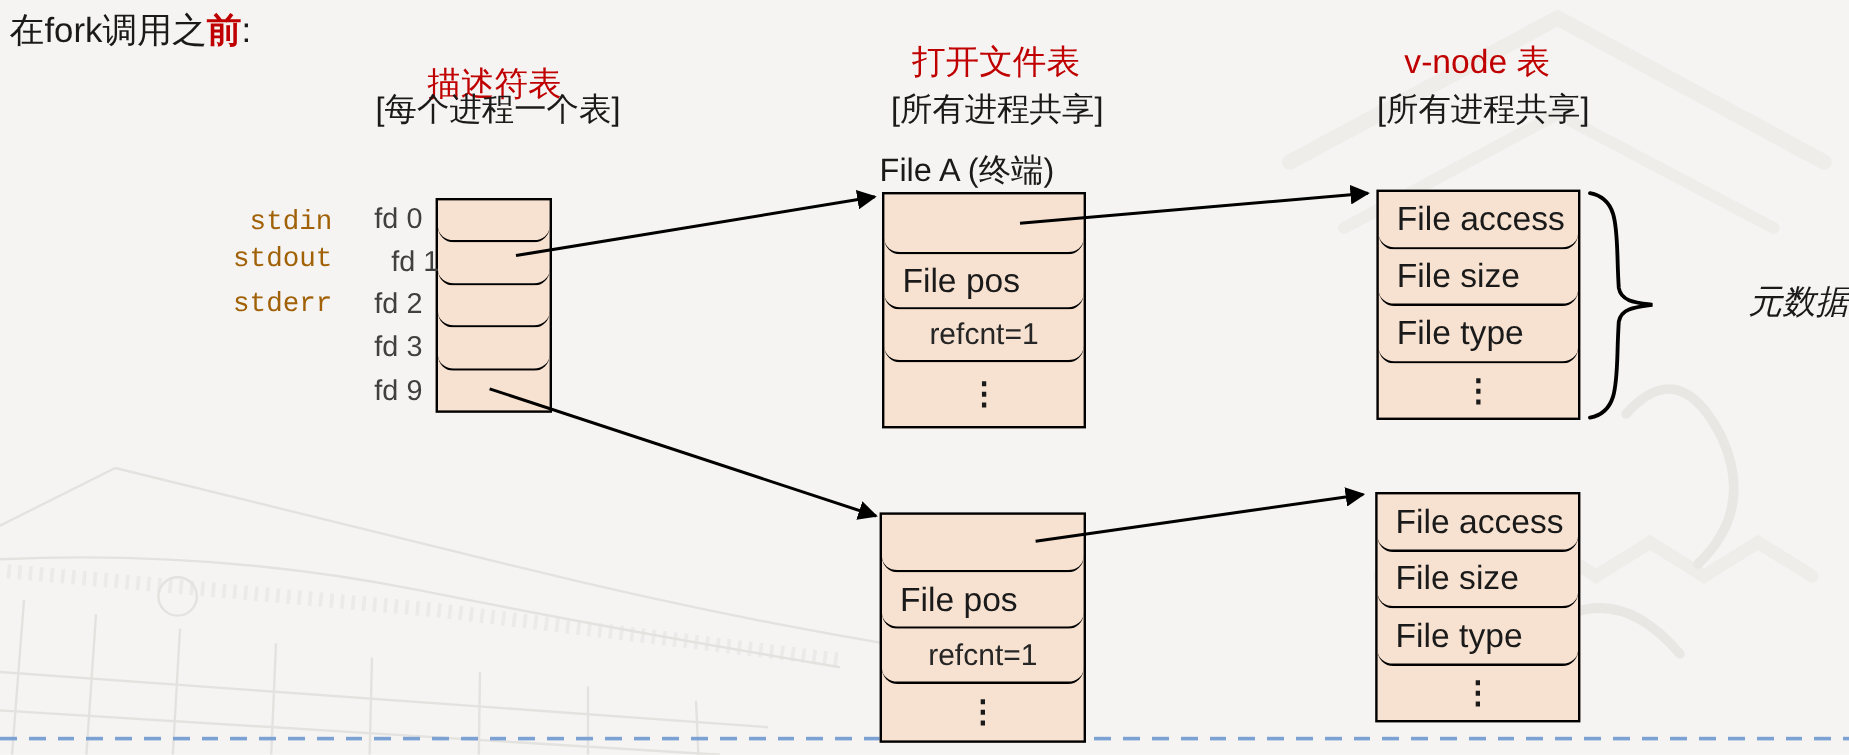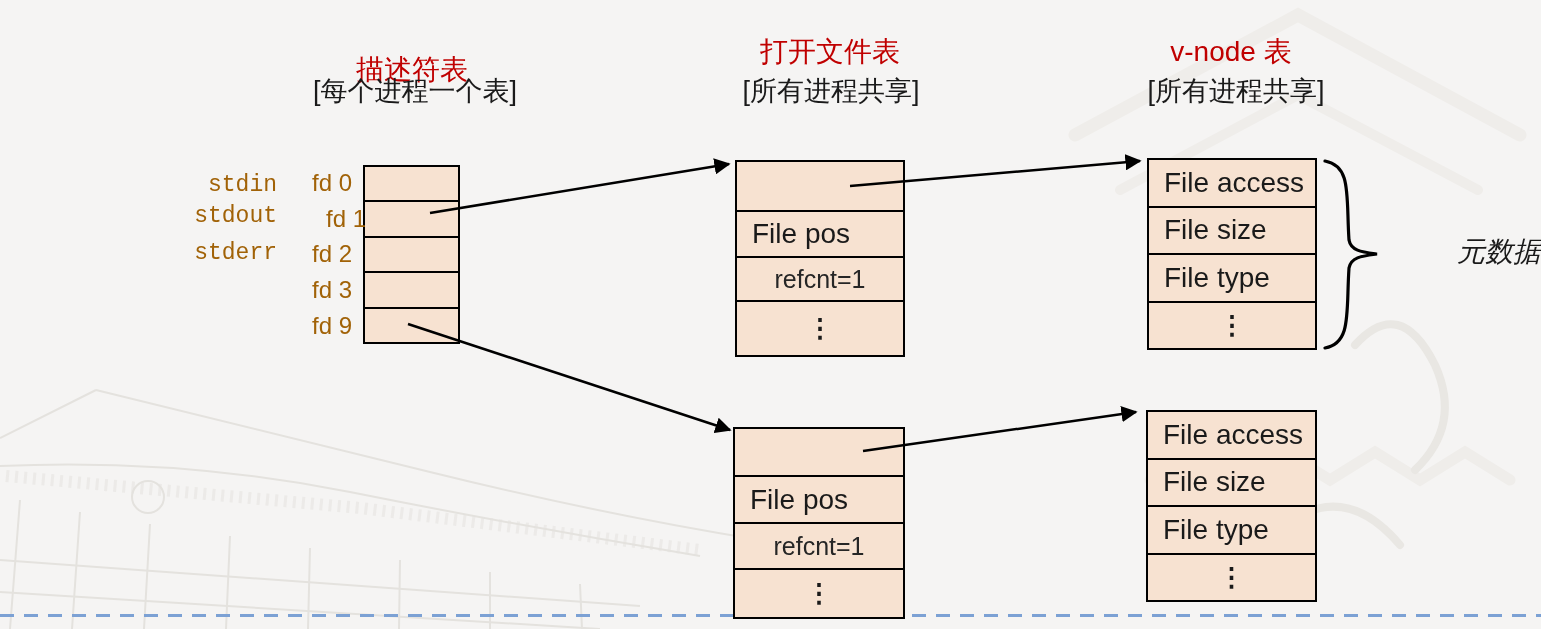--- a/index.html
+++ b/index.html
@@ -25,27 +25,27 @@
 
   
   .colhead{transform:translateX(-50%); font-size:28px; line-height:32px;
            color:var(--red,#C00000); z-index:3;}
   .colsub{transform:translateX(-50%); font-size:27px; line-height:31px;
           color:#1a1a1a; z-index:3;}
 
   
   .stdlbl{width:127px; text-align:right; font-family:"Liberation Mono","DejaVu Sans Mono",monospace;
           font-size:23px; line-height:27px; color:#a16207; z-index:3;}
-  .fdlbl{width:82px; text-align:right; font-size:24px; line-height:28px; color:#a16207; z-index:3;}
+  .fdlbl{width:82px; text-align:right; font-size:24px; line-height:28px; color:#404040; z-index:3;}
 
   
   .tbl{border:2px solid #000; background:var(--fill,#F7E2D1); box-sizing:border-box;
        display:flex; flex-direction:column; z-index:2;}
   .row{border-bottom:2px solid #000; box-sizing:border-box; display:flex;
-       align-items:center; font-size:28px; padding-left:15px;}
+       align-items:center; font-size:28px; padding-left:15px;border-radius:13px;}
   .row:last-child{border-bottom:none;}
   .row.mono{font-family:Liberation Sans, sans-serif;
             font-size:25px; color:#262626; justify-content:center; padding-left:0;}
   .row.dots{justify-content:center; padding-left:0; font-weight:bold; font-size:26px;}
   .row.flex1{flex:1;}
 
   .tbl-label{font-size:27px; line-height:31px; z-index:3;}
 
   .meta-label{font-size:28px; font-style:italic; z-index:3;}
 </style>
@@ -68,20 +68,23 @@
       <path d="M 1075 135 L 1298 15 L 1520 135" stroke-width="13"></path>
       <path d="M 1120 190 L 1298 95 L 1478 190" stroke-width="10"></path>
       <path d="M 1150 480 l 45 -28 45 28 45 -28 45 28 45 -28 45 28 45 -28 45 28" stroke-width="11"></path>
       <path d="M 1355 345 Q 1400 295 1435 365 Q 1462 425 1415 470" stroke="#e9e7e3" stroke-width="8"></path>
       <path d="M 1285 525 Q 1345 480 1400 545" stroke="#e9e7e3" stroke-width="8"></path>
     </g>
   </svg>
 
   <div class="abs dashline"></div>
 
+  <div class="abs title nowrap">
+    <span>在fork调用之</span><span class="em">前</span><span>:</span>
+  </div>
 
   <div class="abs colhead nowrap" style="left:412px; top:54px;">描述符表</div>
   <div class="abs colhead nowrap" style="left:830px; top:36px;">打开文件表</div>
   <div class="abs colsub  nowrap" style="left:415px; top:76px;">[每个进程一个表]</div>
   <div class="abs colsub  nowrap" style="left:831px; top:76px;">[所有进程共享]</div>
   <div class="abs colhead nowrap" style="left:1231px; top:36px;text-align:center;">v-node 表</div>
   <div class="abs colsub  nowrap" style="left:1236px; top:76px;">[所有进程共享]</div>
 
   <div class="abs stdlbl" style="left:150px; top:172px;">stdin</div>
   <div class="abs stdlbl" style="left:150px; top:203px;">stdout</div>
@@ -94,20 +97,21 @@
   <div class="abs fdlbl" style="left:270px; top:312px;">fd 9</div>
 
   <div class="abs tbl" style="left:363px; top:165px; width:97px; height:179px;">
     <div class="row flex1"></div>
     <div class="row flex1"></div>
     <div class="row flex1"></div>
     <div class="row flex1"></div>
     <div class="row flex1"></div>
   </div>
 
+  <div class="abs tbl-label nowrap" style="left:733px; top:127px;">File A (终端)</div>
   <div class="abs tbl" style="left:735px; top:160px; width:170px; height:197px;">
     <div class="row" style="height:50px;"></div>
     <div class="row" style="height:46px;">File pos</div>
     <div class="row mono" style="height:44px;">refcnt=1</div>
     <div class="row dots flex1">⋮</div>
   </div>
 
   <div class="abs tbl" style="left:733px; top:427px; width:172px; height:192px;">
     <div class="row" style="height:48px;"></div>
     <div class="row" style="height:47px;">File pos</div>

